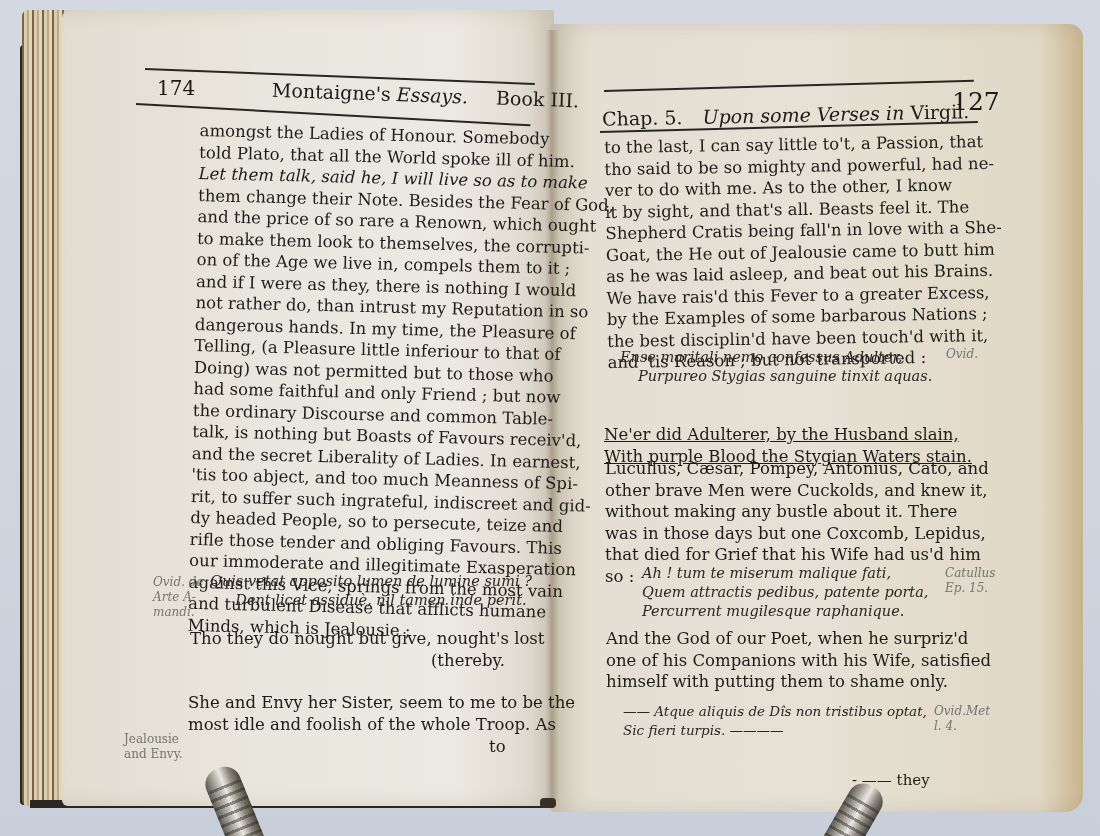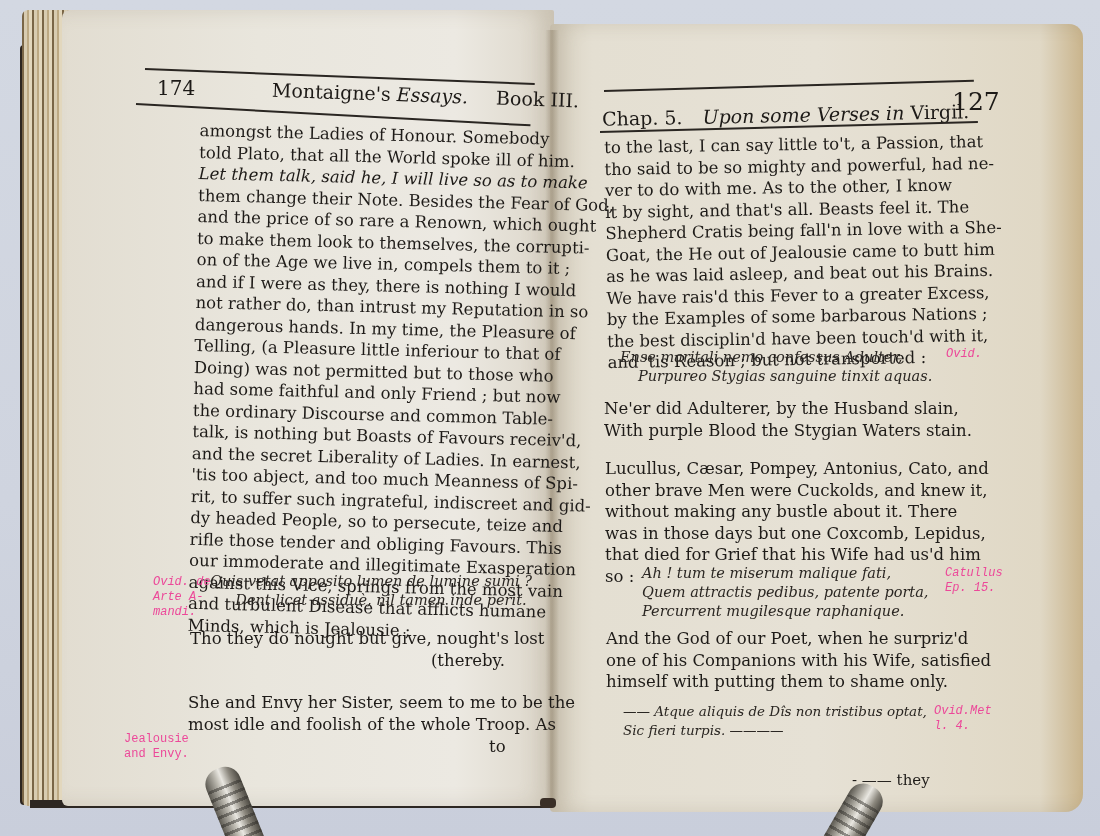--- a/index.html
+++ b/index.html
@@ -42,21 +42,21 @@
 
     .running-head {
       position: absolute; color: #1d1a17; font-size: 19px;
     }
     .rule { position: absolute; height: 2px; background: #2a2622; transform-origin: left center; }
 
     .text-block { position: absolute; color: #1e1b18; font-size: 16.5px; line-height: 21.5px; }
     .text-block .line { white-space: nowrap; text-align: justify; }
     .it { font-style: italic; }
     .verse { position: absolute; color: #2a2622; font-style: italic; font-size: 14.5px; line-height: 19px; white-space: nowrap; }
-    .side-note { position: absolute; color: #ec4899; font-size: 12px; line-height: 15px; font-style: italic; white-space: nowrap; font-family: Liberation Mono, monospace; }
+    .side-note { position: absolute; color: #737373; font-size: 12px; line-height: 15px; font-style: italic; white-space: nowrap; }
     .side-note.roman { font-style: normal; }
 
     .stand {
       position: absolute; width: 36px; height: 100px;
       background: linear-gradient(90deg, #5a574f 0%, #bdbab1 35%, #e9e7e1 50%, #8c887e 75%, #4a4740 100%);
       border-radius: 16px 16px 6px 6px;
     }
     .stand-rings {
       position: absolute; inset: 18px 0 0 0;
       background: repeating-linear-gradient(180deg, rgba(40,38,34,.45) 0 3px, rgba(0,0,0,0) 3px 9px);
@@ -156,21 +156,21 @@
     <div class="line">by the Examples of some barbarous Nations ;</div>
     <div class="line">the best disciplin'd have been touch'd with it,</div>
     <div class="line">and 'tis Reason ; but not transported :</div>
   </div>
 
   <div class="verse" style="left:620px;top:348px;">
     <div>Ense maritali nemo confessus Adulter,</div>
     <div style="padding-left:18px;">Purpureo Stygias sanguine tinxit aquas.</div>
   </div>
   <div class="side-note" style="left:946px;top:347px;">Ovid.</div>
-  <div class="text-block" style="left:604px;top:398px;">
+  <div class="text-block" style="left:604px;top:424px;text-decoration:underline;">
     <div class="line">Ne'er did Adulterer, by the Husband slain,</div>
     <div class="line">With purple Blood the Stygian Waters stain.</div>
   </div>
 
   <div class="text-block" style="left:605px;top:458px;width:338px;">
     <div class="line">Lucullus, Cæsar, Pompey, Antonius, Cato, and</div>
     <div class="line">other brave Men were Cuckolds, and knew it,</div>
     <div class="line">without making any bustle about it.   There</div>
     <div class="line">was in those days but one Coxcomb, Lepidus,</div>
     <div class="line">that died for Grief that his Wife had us'd him</div>

